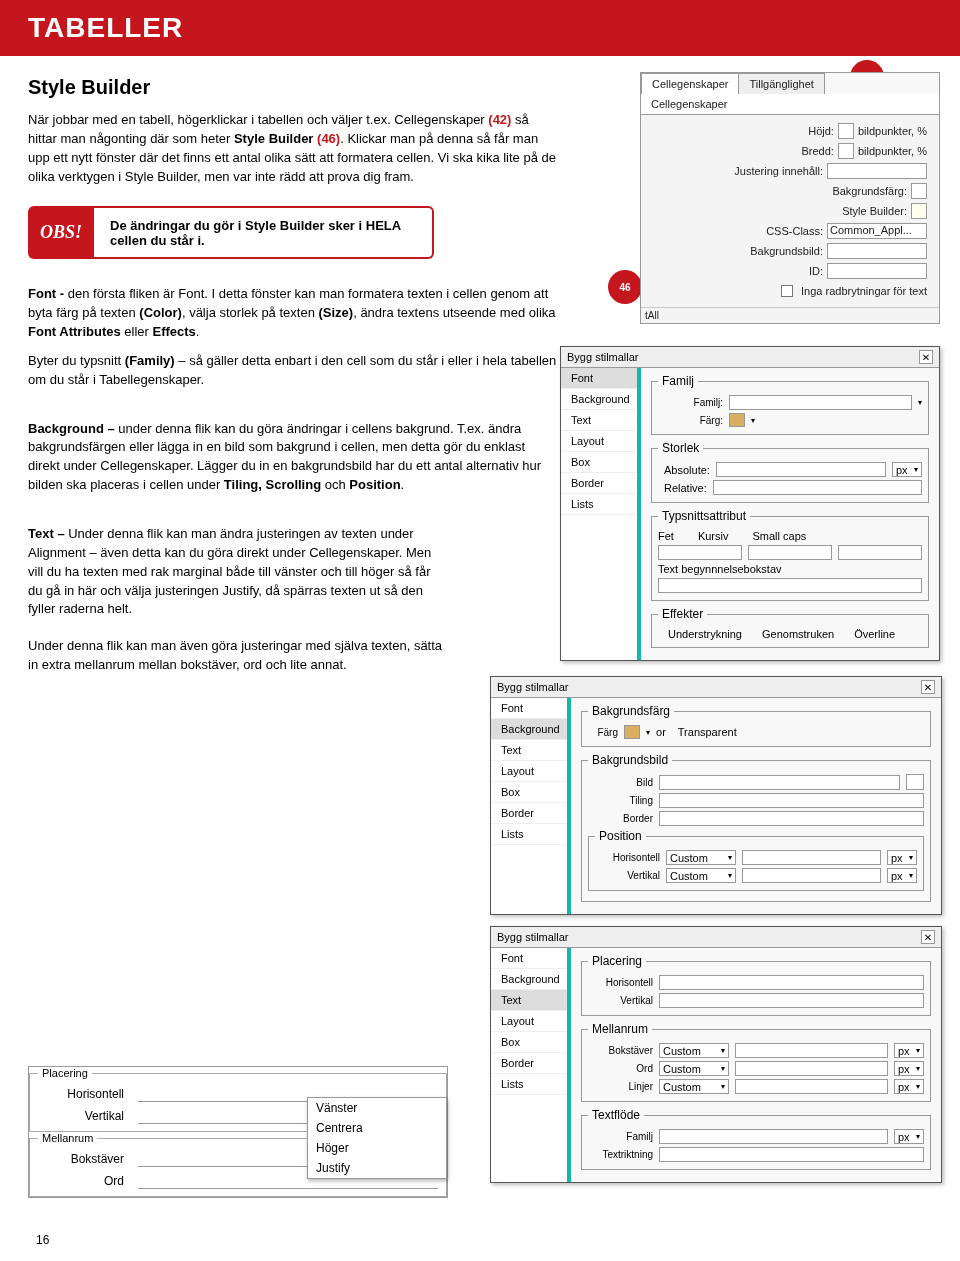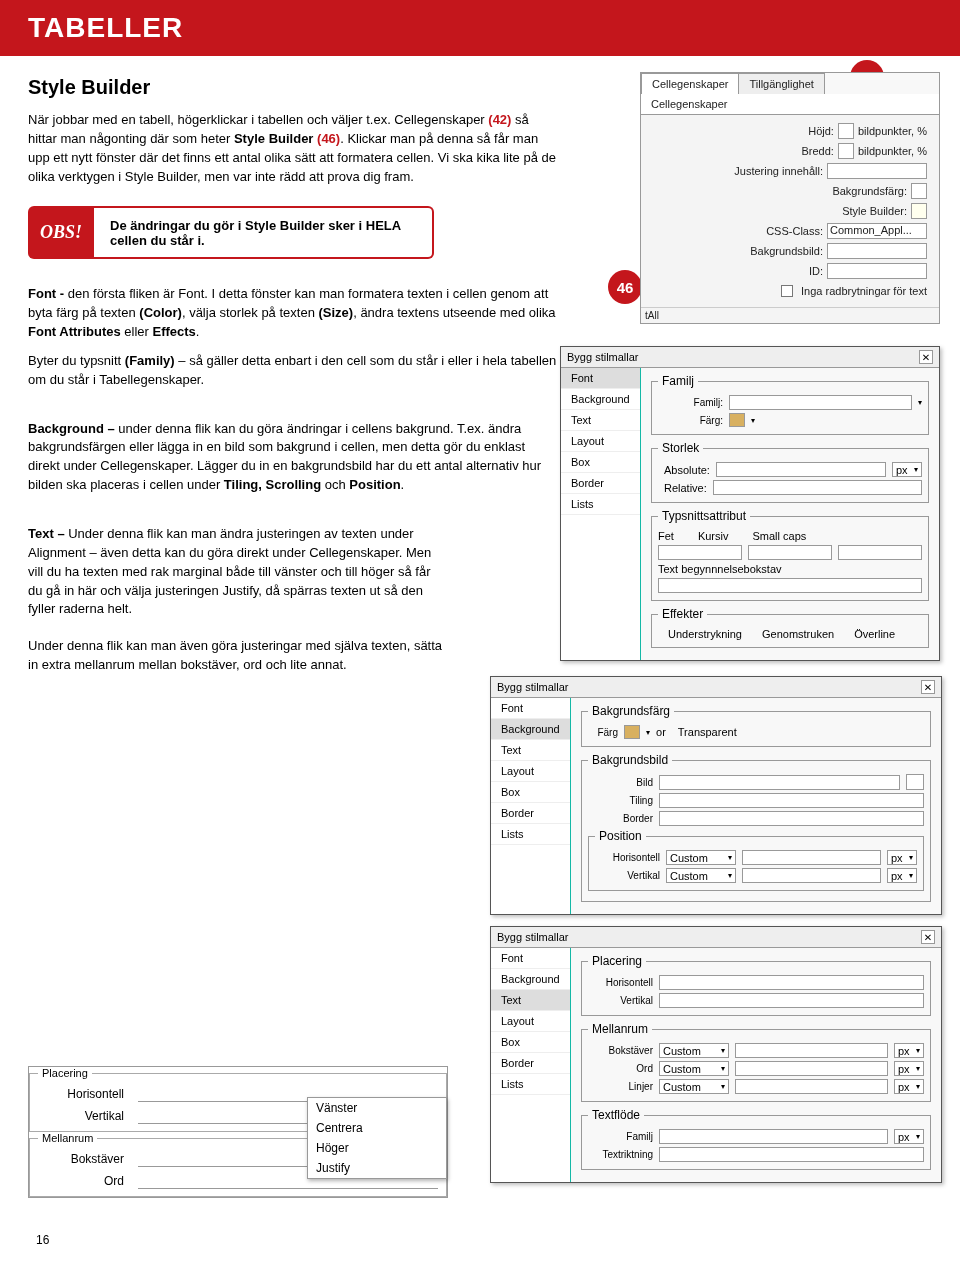--- a/index.html
+++ b/index.html
@@ -7,21 +7,21 @@
   .red-banner { background: #c4161c; color: #fff; padding: 12px 28px; font-size: 28px; font-weight: bold; letter-spacing: 1px; }
   .content { padding: 20px 0 0 28px; position: relative; }
   .left-col { width: 540px; }
   h2.subtitle { font-size: 20px; font-weight: bold; margin-bottom: 12px; }
   p.body { font-size: 13px; line-height: 1.45; margin-bottom: 10px; max-width: 530px; }
   .red-inline { color: #c4161c; font-weight: bold; }
   .bold { font-weight: bold; }
   .obs-box { display: flex; margin: 20px 0 26px 0; }
   .obs-tag { background: #c4161c; color: #fff; font-family: Georgia, serif; font-style: italic; font-weight: bold; font-size: 18px; padding: 16px 12px; border-radius: 6px 0 0 6px; }
   .obs-text { border: 2px solid #c4161c; border-left: none; border-radius: 0 6px 6px 0; padding: 8px 16px; display: flex; align-items: center; max-width: 340px; font-size: 13px; font-weight: bold; }
-  .callout { position: absolute; width: 34px; height: 34px; background: #c4161c; color: #fff; border-radius: 50%; display: flex; align-items: center; justify-content: center; font-weight: bold; font-size: 15px; }
+  .callout { position: absolute; width: 34px; height: 34px; background: #c4161c; color: #fff; border-radius: 50%; display: flex; align-items: center; justify-content: center; font-weight: bold; font-size: 10px; }
   .callout-45 { top: 4px; left: 850px; }
   .callout-46 { top: 214px; left: 608px; }
   .page-num { position: absolute; bottom: 14px; left: 36px; font-size: 12px; }
 
   
   .panel { position: absolute; background: #f4f4f4; border: 1px solid #999; font-size: 11px; color: #222; }
   .panel .tabs { display: flex; background: #f8f8f8; }
   .panel .tab { padding: 4px 10px; border: 1px solid #999; border-bottom: none; background: #fff; margin-right: -1px; }
   .panel .tab.inactive { background: #eee; }
   .panel .inner-title { padding: 4px 10px; font-weight: normal; border-bottom: 1px solid #999; background: #fff; }
@@ -31,21 +31,21 @@
   .panel .suffix { flex: 0 0 auto; }
   .panel .input { border: 1px solid #999; background: #fff; height: 16px; width: 80px; display:inline-block; padding: 0 2px; }
   .panel .checkbox-row { display:flex; align-items:center; gap:8px; padding: 4px 8px; justify-content:flex-end;}
   .panel .chk { width:12px; height:12px; border:1px solid #777; background:#fff; }
 
   
   .dlg { position:absolute; background:#f4f4f4; border:1px solid #555; font-size:11px; box-shadow: 2px 2px 4px rgba(0,0,0,0.25); }
   .dlg .titlebar { display:flex; justify-content:space-between; align-items:center; padding:3px 6px; background:#eee; border-bottom:1px solid #999; }
   .dlg .close { width:14px; height:14px; border:1px solid #999; background:#fff; display:flex; align-items:center; justify-content:center; font-size:10px; }
   .dlg .dlg-body { display:flex; }
-  .dlg .sidebar { width: 80px; border-right:1px solid #14b8a6; background:#fff; }
+  .dlg .sidebar { width: 80px; border-right:4px solid #14b8a6; background:#fff; }
   .dlg .sidebar div { padding:4px 10px; border-bottom:1px solid #eee; }
   .dlg .sidebar div.sel { background:#ddd; }
   .dlg .main { flex:1; padding:6px 10px; background:#f8f8f8; }
   .dlg fieldset { border:1px solid #999; margin-bottom:6px; padding:4px 6px; }
   .dlg legend { padding:0 4px; font-size:12px; }
   .dlg .row { display:flex; align-items:center; gap:6px; margin:3px 0; }
   .dlg .lbl { width:65px; text-align:right; font-size:10px; }
   .dlg .inp { border:1px solid #999; background:#fff; height:15px; flex:1; }
   .dlg .sel-input { border:1px solid #999; background:#fff; height:15px; width:70px; display:flex; justify-content:space-between; align-items:center; padding:0 3px; }
   .dlg .car { font-size:8px; }

